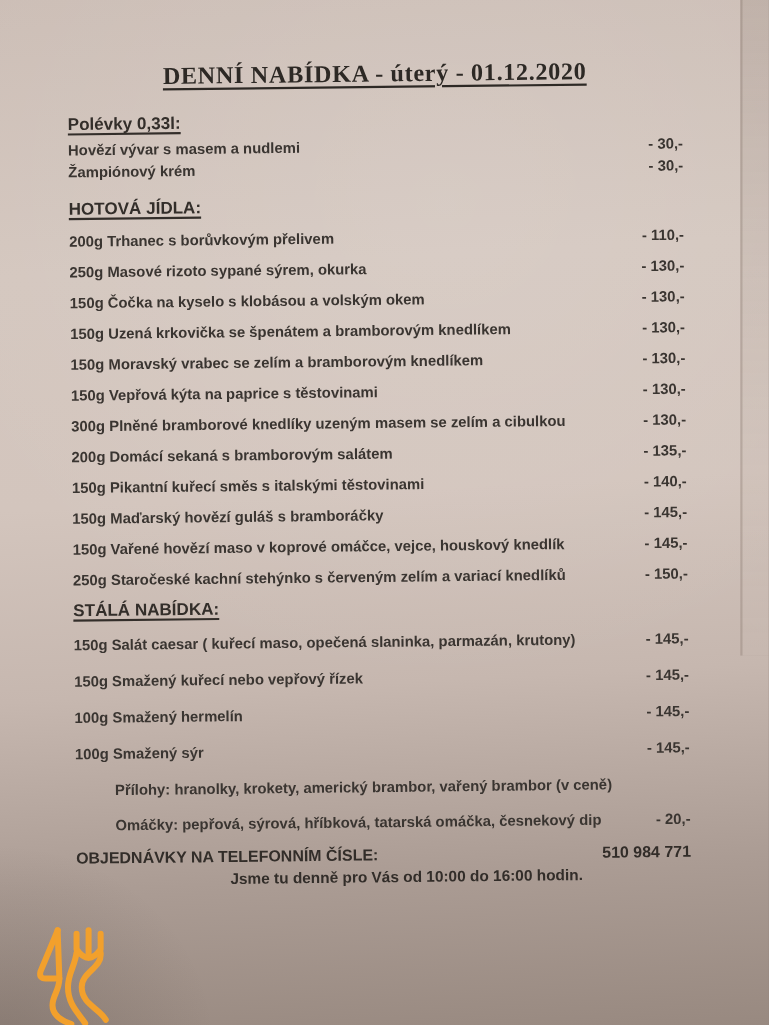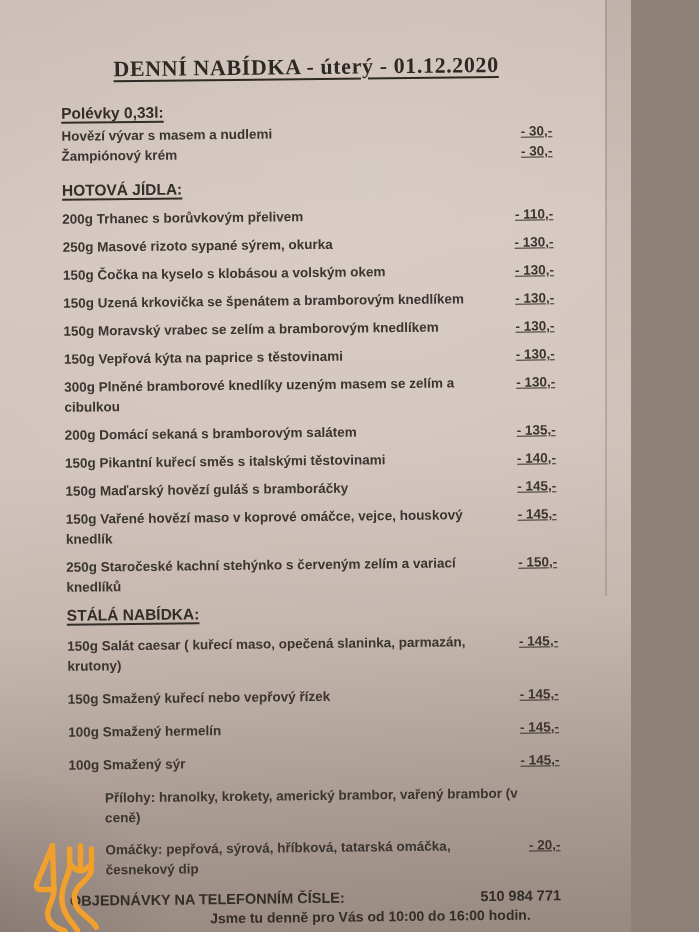--- a/index.html
+++ b/index.html
@@ -1,18 +1,18 @@
 <!DOCTYPE html>
 <html><head>
 <meta charset="utf-8">
 <style>
   html, body { margin: 0; padding: 0; background: #8f8078; }
   .photo {
     position: relative;
-    width: 631px;
+    width: 699px;
     height: 932px;
     overflow: hidden;
     font-family: "Liberation Sans", sans-serif;
     background:
       radial-gradient(40% 28% at 0% 102%, rgba(55,45,40,0.20), rgba(55,45,40,0) 70%),
       radial-gradient(120% 80% at 58% 20%, rgba(255,255,255,0.10), rgba(0,0,0,0) 60%),
       linear-gradient(177deg, #ccbeb6 0%, #d4c7bf 26%, #d3c5bd 48%, #c6b7af 66%, #ab9c94 84%, #988980 100%);
   }
   .paper-edge {
     position: absolute; top: 0; right: 0; width: 24px; height: 64%;
@@ -47,21 +47,21 @@
     text-underline-offset: 3px;
     text-decoration-thickness: 1.5px;
     margin: 0 0 4px 0;
   }
   .sec-heading.hot   { margin-top: 15px; margin-bottom: 10px; }
   .sec-heading.fixed { margin-top: 9px;  margin-bottom: 12px; }
   .row {
     display: flex; justify-content: space-between; align-items: baseline;
     font-size: 13.5px; font-weight: bold; line-height: 20px;
   }
-  .row .price { white-space: nowrap; padding-left: 12px; text-decoration: underline; }
+  .row .price { white-space: nowrap; padding-left: 12px; }
   .sec-soups .row { margin-bottom: 0; }
   .sec-hot   .row { margin-bottom: 8px; }
   .sec-fixed .row { margin-bottom: 13px; }
   .extras .row { margin-bottom: 12px; }
   .extras .name { padding-left: 36px; }
   .footer-row {
     display: flex; justify-content: space-between; align-items: baseline;
     margin-top: 7px;
     font-size: 14.5px; font-weight: bold; color: #322d29;
   }

